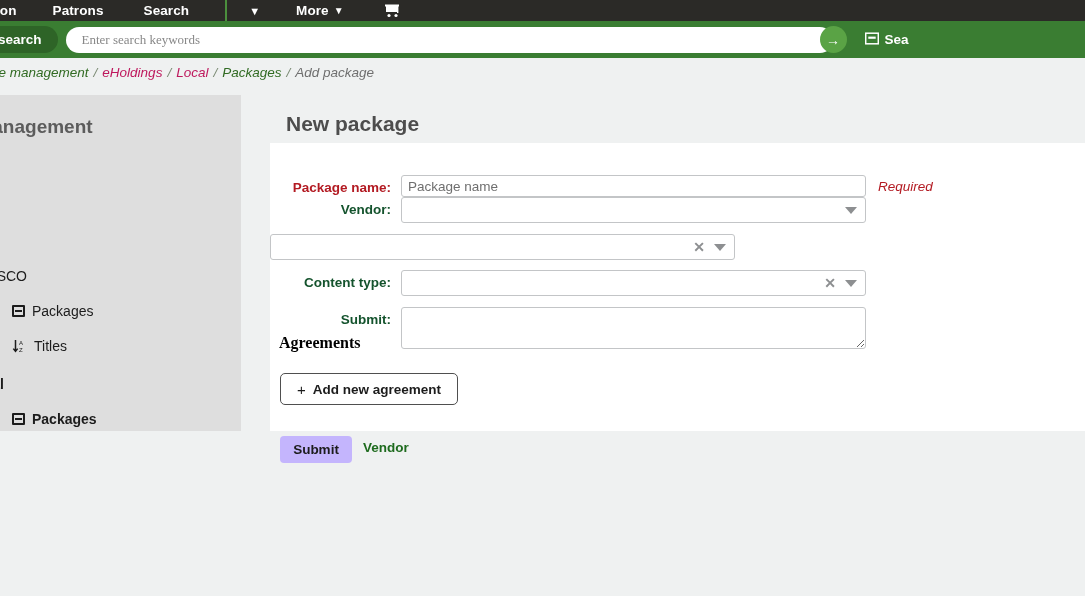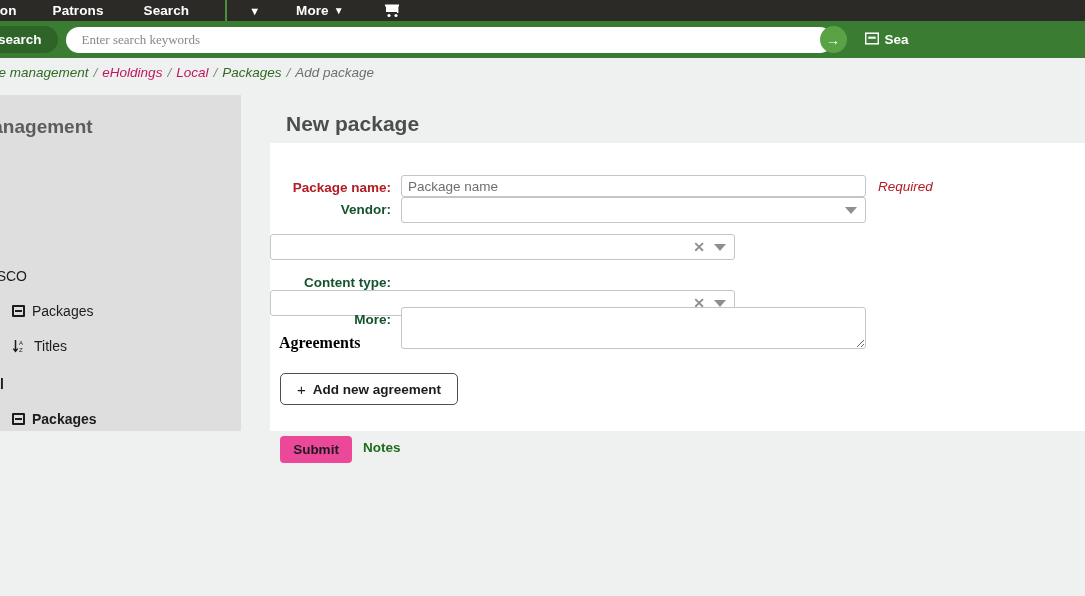--- a/index.html
+++ b/index.html
@@ -301,21 +301,21 @@
   }
   .plus { font-size: 15px; font-weight: normal; }
   .footer-bar {
     position: absolute; top: 431px; left: 0;
     width: 1085px; height: 50px;
     background: #eff1f1;
   }
   .submit-btn {
     position: absolute; top: 436px; left: 280px;
     width: 72px; height: 27px;
-    background: #ec4899;
+    background: #c4b5fd;
     border: none; border-radius: 4px;
     color: #1c1c1c;
     font-family: "Liberation Sans", sans-serif;
     font-size: 13.5px;
     font-weight: bold;
     cursor: pointer;
   }
   .cancel-btn {
     position: absolute; top: 440px; left: 363px;
     background: none; border: none;
@@ -437,35 +437,35 @@
   </div>
 </div>
 
 <div class="form-row" style="top:219px; left:270px;">
   <div class="select-wrap">
     <span class="sel-x">✕</span>
     <span class="sel-chev"></span>
   </div>
 </div>
 
-<div class="form-row" style="top:255px; left:270px;flex-direction:column;">
+<div class="form-row" style="top:255px; left:270px;">
   <div class="field-label">Content type:</div>
   <div class="select-wrap">
     <span class="sel-x">✕</span>
     <span class="sel-chev"></span>
   </div>
 </div>
 
 <div class="form-row" style="top:292px; left:270px;">
-  <div class="field-label">More:</div>
+  <div class="field-label">Submit:</div>
   <textarea class="notes-area" style=""></textarea>
 </div>
 
 <div class="section-title">Agreements</div>
 
 <button class="add-btn">
   <span class="plus">+</span>
   <span>Add new agreement</span>
 </button>
 
 <div class="footer-bar"></div>
 <button class="submit-btn">Submit</button>
-<button class="cancel-btn">Notes</button>
+<button class="cancel-btn">Vendor</button>
 
 </body></html>

